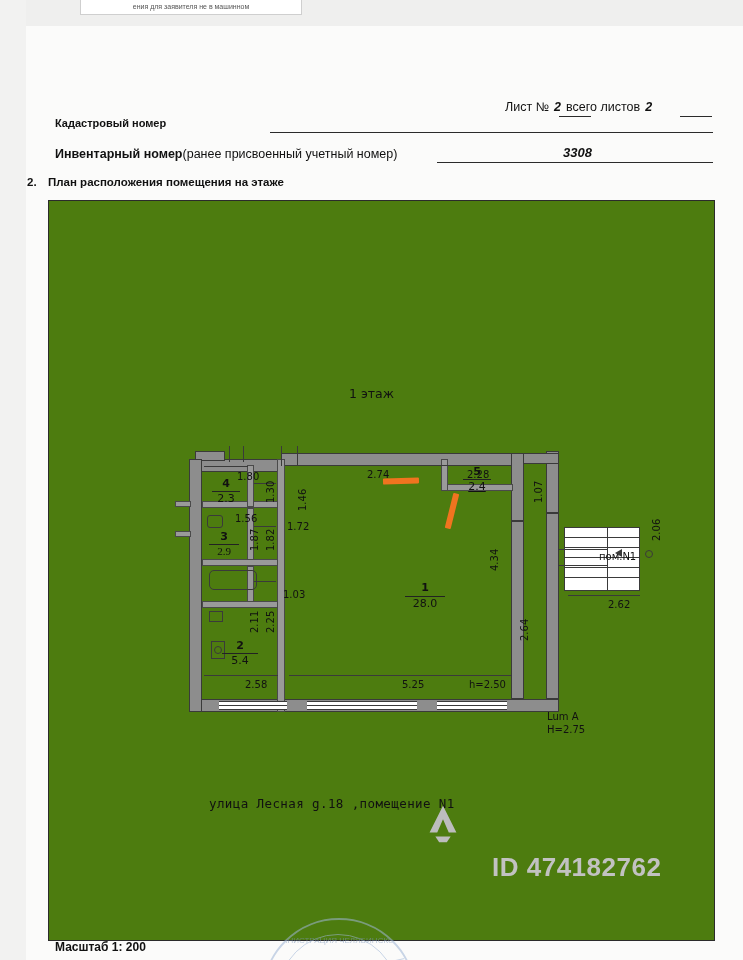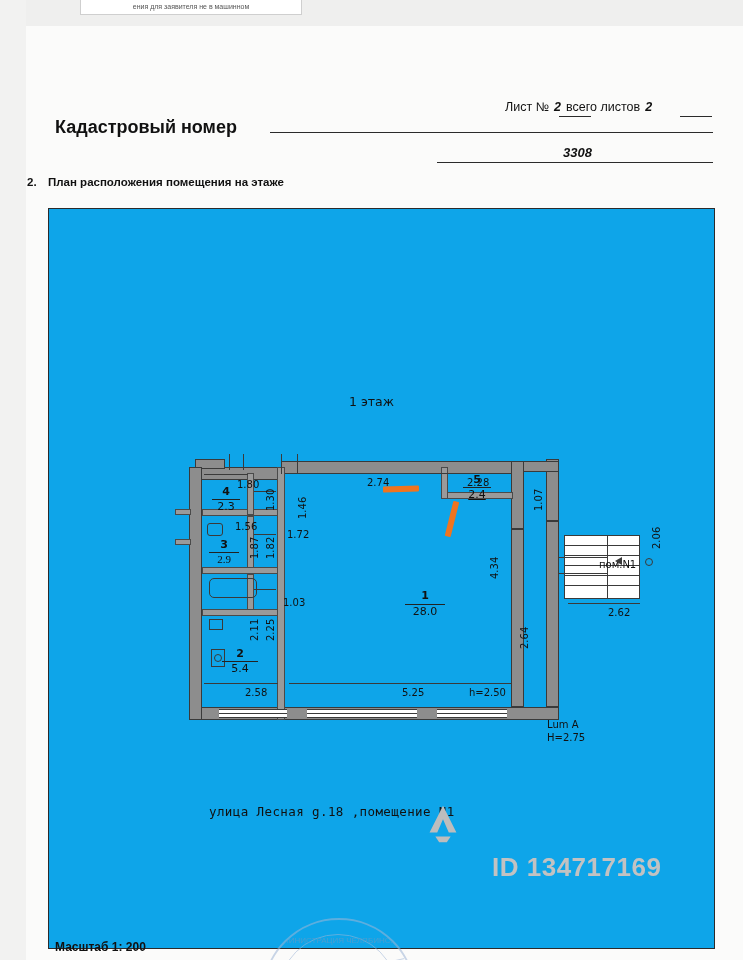--- a/index.html
+++ b/index.html
@@ -72,21 +72,21 @@
   }
 
   .field-row {
     position: absolute;
     font-size: 12px;
     color: #111;
   }
   .lbl-cad {
     left: 55px; top: 117px;
     font-weight: bold;
-    font-size: 18px;
+    font-size: 11px;
   }
   .lbl-inv {
     left: 55px; top: 147px;
     font-size: 12.5px;
   }
   .lbl-inv b { font-weight: bold; }
   .lbl-inv .normal { font-weight: normal; }
 
   .rule {
     position: absolute;
@@ -117,25 +117,25 @@
   .section-title {
     position: absolute;
     left: 48px; top: 176px;
     font-size: 11.5px;
     font-weight: bold;
     color: #111;
   }
 
   .plan-box {
     position: absolute;
-    left: 48px; top: 208px;
+    left: 48px; top: 200px;
     width: 665px;
     height: 739px;
     border: 1px solid #2b2b2b;
-    background: #0ea5e9;
+    background: #4d7c0f;
     overflow: hidden;
   }
 
   .floor-label {
     position: absolute;
     left: 300px; top: 185px;
     font-size: 12.5px;
     color: #111;
     font-family: "DejaVu Sans", sans-serif;
   }
@@ -272,21 +272,20 @@
     position: absolute;
     left: 14px; top: 14px;
     width: 118px; height: 118px;
     border: 1px solid #9fb6d6;
     border-radius: 50%;
   }
   .stamp-txt {
     position: absolute;
     left: 0; top: 16px;
     width: 150px;
-    text-align: center;
     font-size: 8px;
     color: #7f97bb;
   }
   .stamp-line {
     position: absolute;
     left: 8px; top: 52px;
     width: 134px;
     border-bottom: 1px solid #9fb6d6;
     transform: rotate(-12deg);
   }
@@ -303,20 +302,23 @@
 
   <div class="sheet-line">
     <span>Лист №</span><span class="val">2</span><span>всего листов</span><span class="val">2</span>
   </div>
   <div class="rule rule-sheet1"></div>
   <div class="rule rule-sheet2"></div>
 
   <div class="field-row lbl-cad">Кадастровый номер</div>
   <div class="rule rule-cad"></div>
 
+  <div class="field-row lbl-inv">
+    <b>Инвентарный номер</b><span class="normal">(ранее присвоенный учетный номер)</span>
+  </div>
   <div class="rule rule-inv"></div>
   <div class="inv-value">3308</div>
 
   <div class="section-num">2.</div>
   <div class="section-title">План расположения помещения на этаже</div>
 
   <div class="plan-box">
 
     <div class="floor-label">1  этаж</div>
 
@@ -453,21 +455,21 @@
     <div class="address-label">улица Лесная g.18 ,помещение N1</div>
 
   </div>
 
   <div class="scale-label">Масштаб 1: 200</div>
 
   <svg class="wm-logo" viewBox="0 0 48 48">
     <path d="M24 6 L38 34 L30 34 L24 20 L18 34 L10 34 Z" fill="#bdbdbd"></path>
     <path d="M16 38 L32 38 L28 44 L20 44 Z" fill="#bdbdbd"></path>
   </svg>
-  <div class="wm-id">ID 134717169</div>
+  <div class="wm-id">ID 474182762</div>
 
   <div class="stamp">
     <div class="stamp-inner"></div>
     <div class="stamp-txt">АДМИНИСТРАЦИЯ ЧЕЛЯБИНСКОЙ</div>
     <div class="stamp-line"></div>
   </div>
 
 </div>
 
 </body></html>

